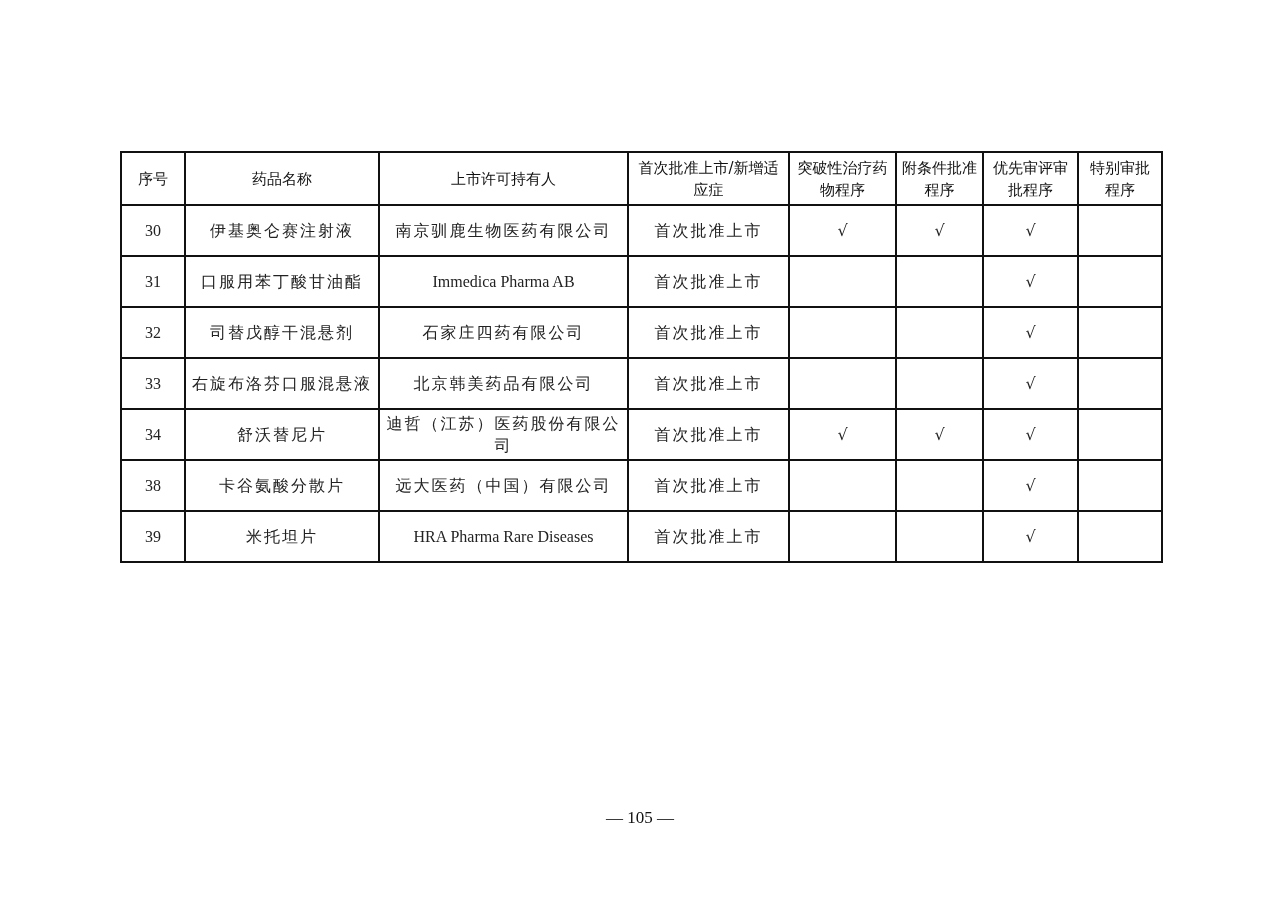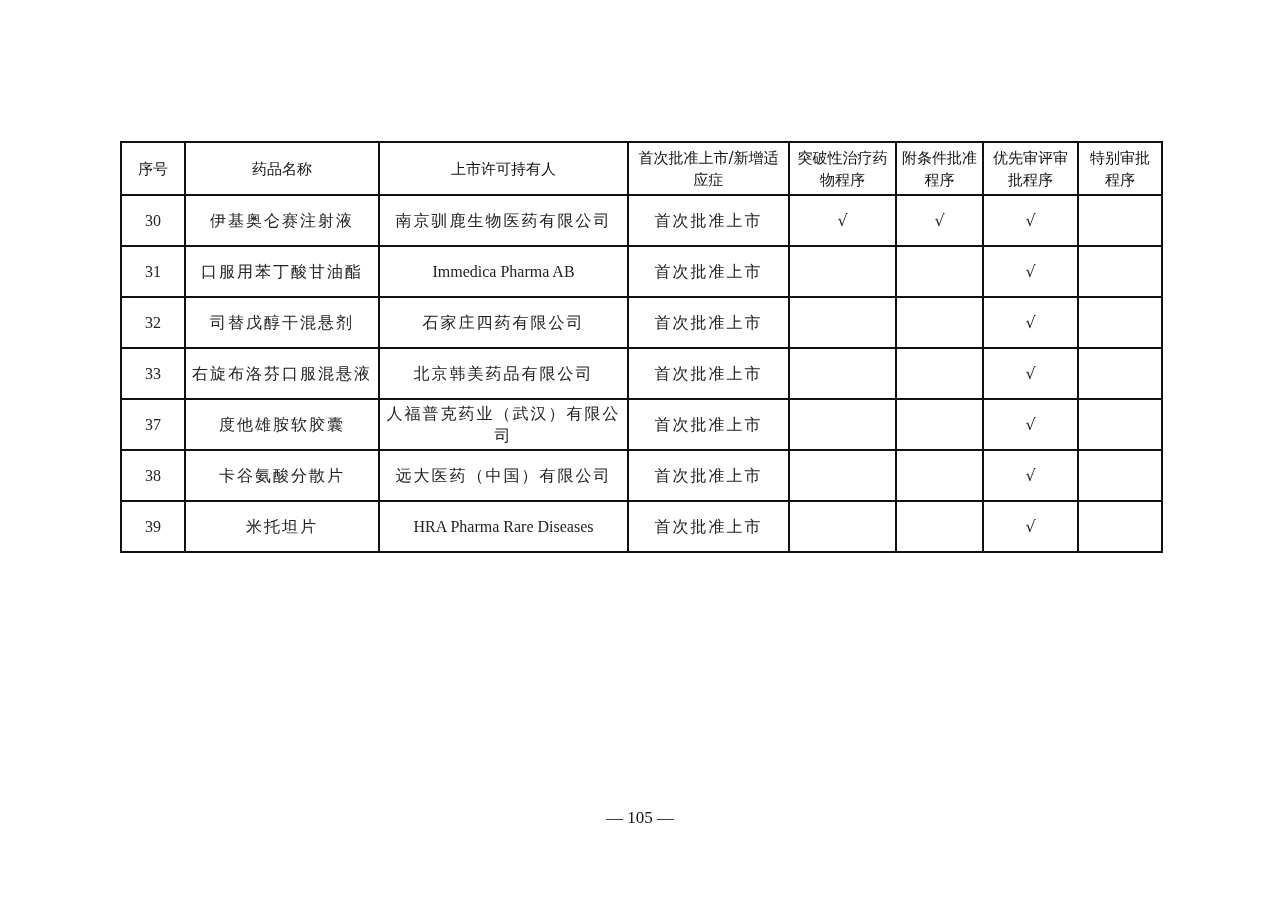--- a/index.html
+++ b/index.html
@@ -1,19 +1,19 @@
 <!DOCTYPE html>
 <html><head>
 <meta charset="utf-8">
 <style>
   html, body { margin: 0; padding: 0; background: #ffffff; }
   body { width: 1280px; height: 904px; position: relative; overflow: hidden;
          font-family: "DejaVu Serif", "Liberation Serif", serif; color: #111; }
   table.drug-table {
-    position: absolute; left: 120px; top: 141px;
+    position: absolute; left: 120px; top: 151px;
     border-collapse: collapse; table-layout: fixed;
     width: 1041px;
   }
   table.drug-table th, table.drug-table td {
     border: 2px solid #111;
     text-align: center; vertical-align: middle;
     padding: 0 4px;
     line-height: 22px;
     word-break: break-all;
   }
@@ -94,26 +94,26 @@
       <td class="num">33</td>
       <td class="cn">右旋布洛芬口服混悬液</td>
       <td class="cn">北京韩美药品有限公司</td>
       <td class="cn">首次批准上市</td>
       <td class="check"></td>
       <td class="check"></td>
       <td class="check">√</td>
       <td class="check"></td>
     </tr>
     <tr>
-      <td class="num">37</td>
-      <td class="cn">度他雄胺软胶囊</td>
-      <td class="cn">人福普克药业（武汉）有限公司</td>
+      <td class="num">34</td>
+      <td class="cn">舒沃替尼片</td>
+      <td class="cn">迪哲（江苏）医药股份有限公司</td>
       <td class="cn">首次批准上市</td>
-      <td class="check"></td>
-      <td class="check"></td>
+      <td class="check">√</td>
+      <td class="check">√</td>
       <td class="check">√</td>
       <td class="check"></td>
     </tr>
     <tr>
       <td class="num">38</td>
       <td class="cn">卡谷氨酸分散片</td>
       <td class="cn">远大医药（中国）有限公司</td>
       <td class="cn">首次批准上市</td>
       <td class="check"></td>
       <td class="check"></td>

